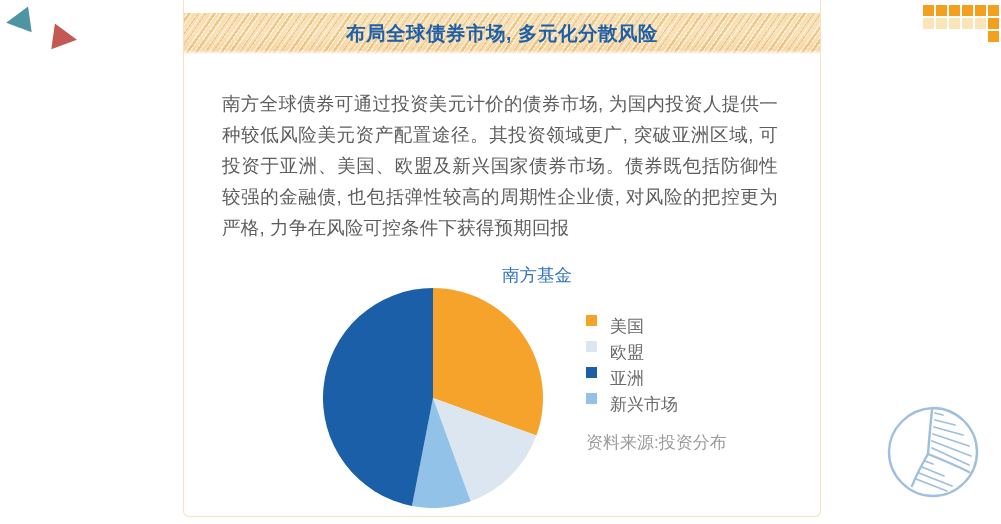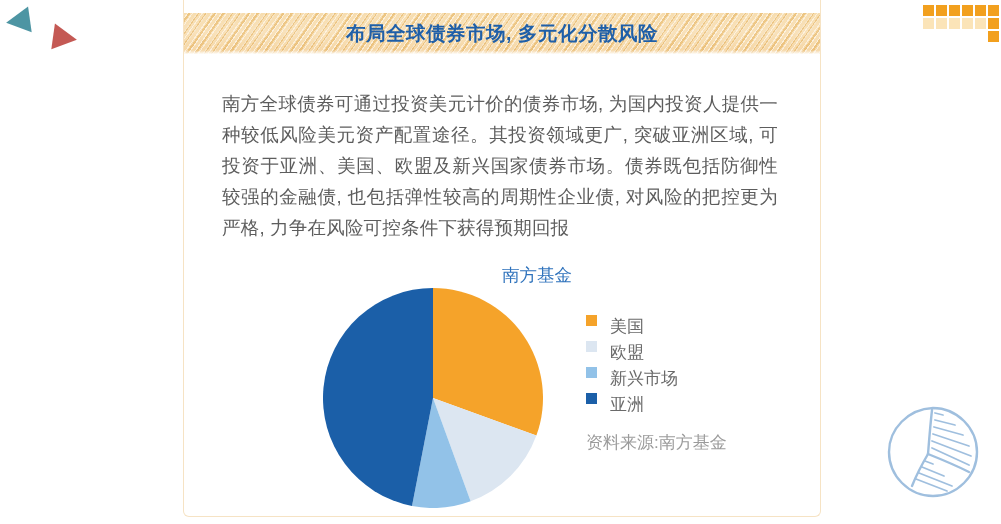--- a/index.html
+++ b/index.html
@@ -260,26 +260,26 @@
         <div id="legend-rows">
             <div class="legend-row">
               <span class="legend-swatch" style="background: rgb(245, 163, 42);"></span>
               <span class="legend-label">美国</span>
             </div>
             <div class="legend-row">
               <span class="legend-swatch" style="background: rgb(220, 230, 241);"></span>
               <span class="legend-label">欧盟</span>
             </div>
             <div class="legend-row">
+              <span class="legend-swatch" style="background: rgb(27, 95, 168);"></span>
+              <span class="legend-label">亚洲</span>
+            </div>
+            <div class="legend-row">
               <span class="legend-swatch" style="background: rgb(146, 194, 232);"></span>
               <span class="legend-label">新兴市场</span>
             </div>
-            <div class="legend-row">
-              <span class="legend-swatch" style="background: rgb(27, 95, 168);"></span>
-              <span class="legend-label">亚洲</span>
-            </div>
           </div>
-        <div id="legend-source">资料来源:南方基金</div>
+        <div id="legend-source">资料来源:投资分布</div>
       </div>
 
     </div>
   </div>
 </div>
 
 </body></html>

